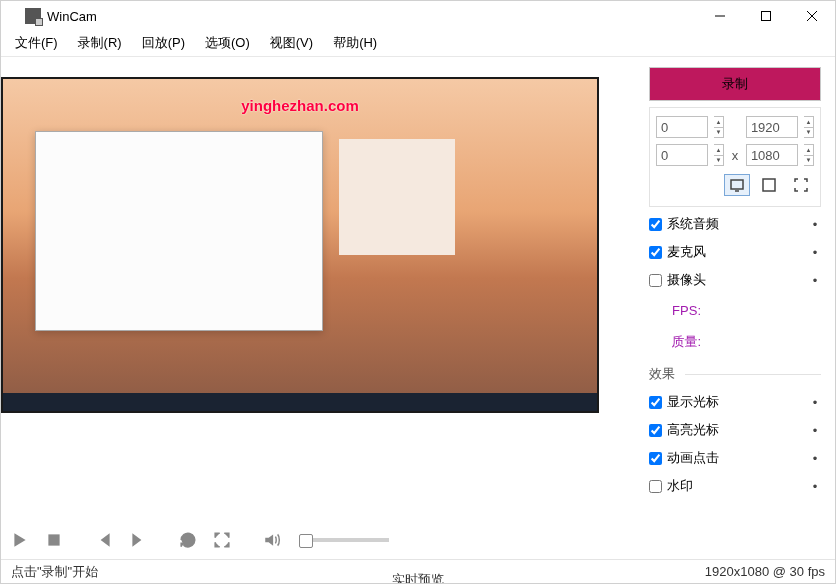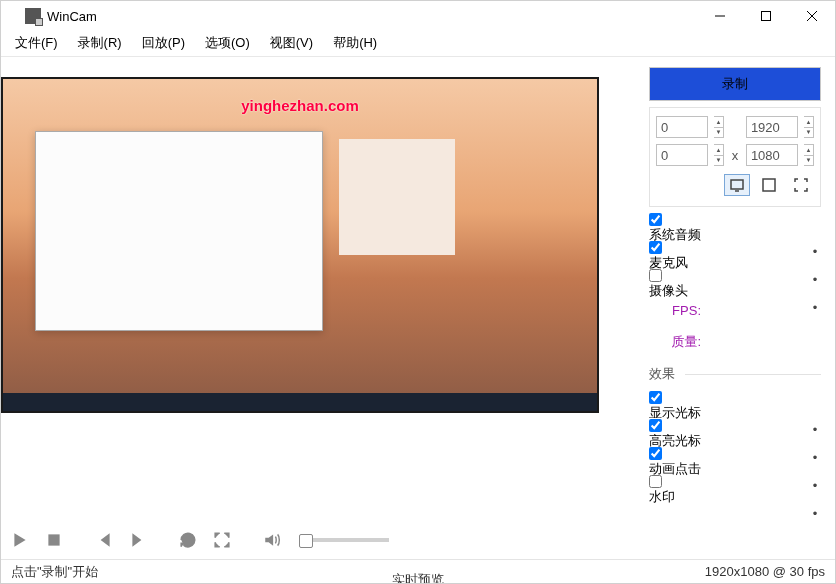--- a/index.html
+++ b/index.html
@@ -30,39 +30,39 @@
 
 .playback { height: 48px; display: flex; align-items: center; gap: 4px; padding: 10px 4px 0 4px; margin-top: auto; }
 .pb-btn { width: 30px; height: 30px; display: flex; align-items: center; justify-content: center; color: #888; }
 .pb-btn svg { width: 18px; height: 18px; fill: #888; }
 .pb-sep { width: 12px; }
 .vol-slider { width: 90px; height: 4px; background: #d0d0d0; margin-left: 8px; position: relative; }
 .vol-slider::after { content:""; position:absolute; left:0; top:-4px; width:12px; height:12px; background:#fff; border:1px solid #888; border-radius:2px; }
 
 
 .sidebar { width: 192px; padding: 10px 14px 10px 6px; display: flex; flex-direction: column; gap: 6px; }
-.record-btn { height: 34px; border: 1px solid #c8c8c8; background: #1d4ed8; display: flex; align-items: center; justify-content: center; }
+.record-btn { height: 34px; border: 1px solid #c8c8c8; background: #be185d; display: flex; align-items: center; justify-content: center; }
 .coord-block { border: 1px solid #e2e2e2; padding: 8px 6px 10px 6px; }
 .coord-row { display: flex; align-items: center; gap: 6px; margin-bottom: 6px; }
 .coord-row:last-child { margin-bottom: 0; }
 .num-input { width: 52px; height: 22px; border: 1px solid #c0c0c0; padding: 0 4px; color:#555; }
 .spinner { width: 14px; height: 22px; border: 1px solid #c0c0c0; border-left:none; display: flex; flex-direction: column; }
 .spinner div { flex:1; display:flex; align-items:center; justify-content:center; font-size:6px; color:#555; }
 .spinner div:first-child { border-bottom:1px solid #c0c0c0; }
 .x-label { width: 14px; text-align: center; color:#555; }
 .mode-row { display: flex; justify-content: flex-end; gap: 6px; margin-top: 8px; }
 .mode-btn { width: 26px; height: 22px; border: 1px solid transparent; display: flex; align-items: center; justify-content: center; color:#444; }
 .mode-btn.active { border-color: #7aa7d8; background: #e6f0fb; }
 .mode-btn svg { width:14px; height:14px; stroke:#444; fill:none; stroke-width:1.5; }
 
 .group-label { color: #555; margin: 4px 0 2px 0; position: relative; }
 .group-label::after { content:""; position:absolute; left: 32px; right:0; top:50%; height:1px; background:#e2e2e2; }
 .group-label.long::after { left: 36px; }
 
-.check-row { display: flex; height: 22px; flex-direction: column; }
+.check-row { display: flex; align-items: center; height: 22px; }
 .check-row input { margin-right: 5px; width:13px; height:13px; }
 .check-row .dot { margin-left: auto; width:12px; text-align:center; color:#444; }
 
 .output-row { display: flex; align-items: center; height: 26px; }
 .output-label { width: 60px; text-align: right; padding-right: 8px; color:#a21caf; }
 .select { flex:1; height: 22px; border: 1px solid #c0c0c0; padding: 0 4px; display: flex; align-items: center; position: relative; background:#fff; }
 .select::after { content:""; position:absolute; right:6px; top:50%; margin-top:-2px; border:4px solid transparent; border-top-color:#555; }
 
 
 .statusbar { height: 24px; border-top: 1px solid #e4e4e4; display: flex; align-items: center; padding: 0 10px; font-size: 12px; color:#333; }

